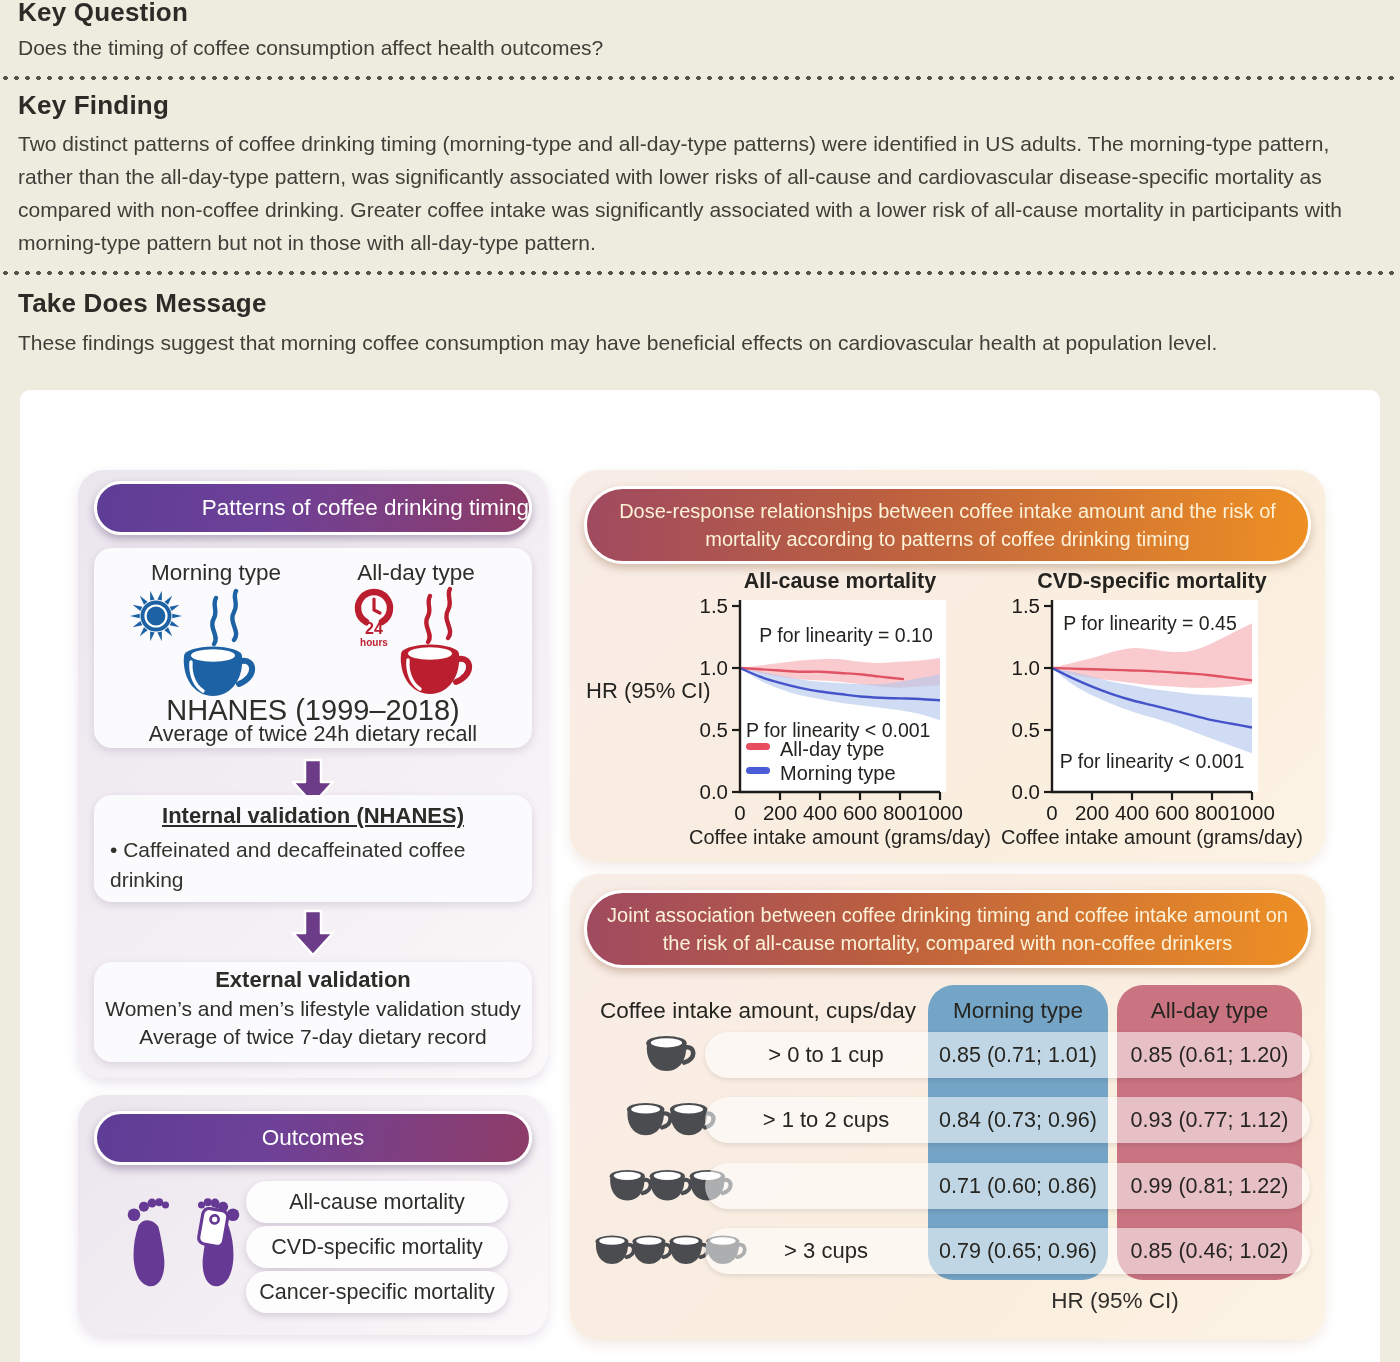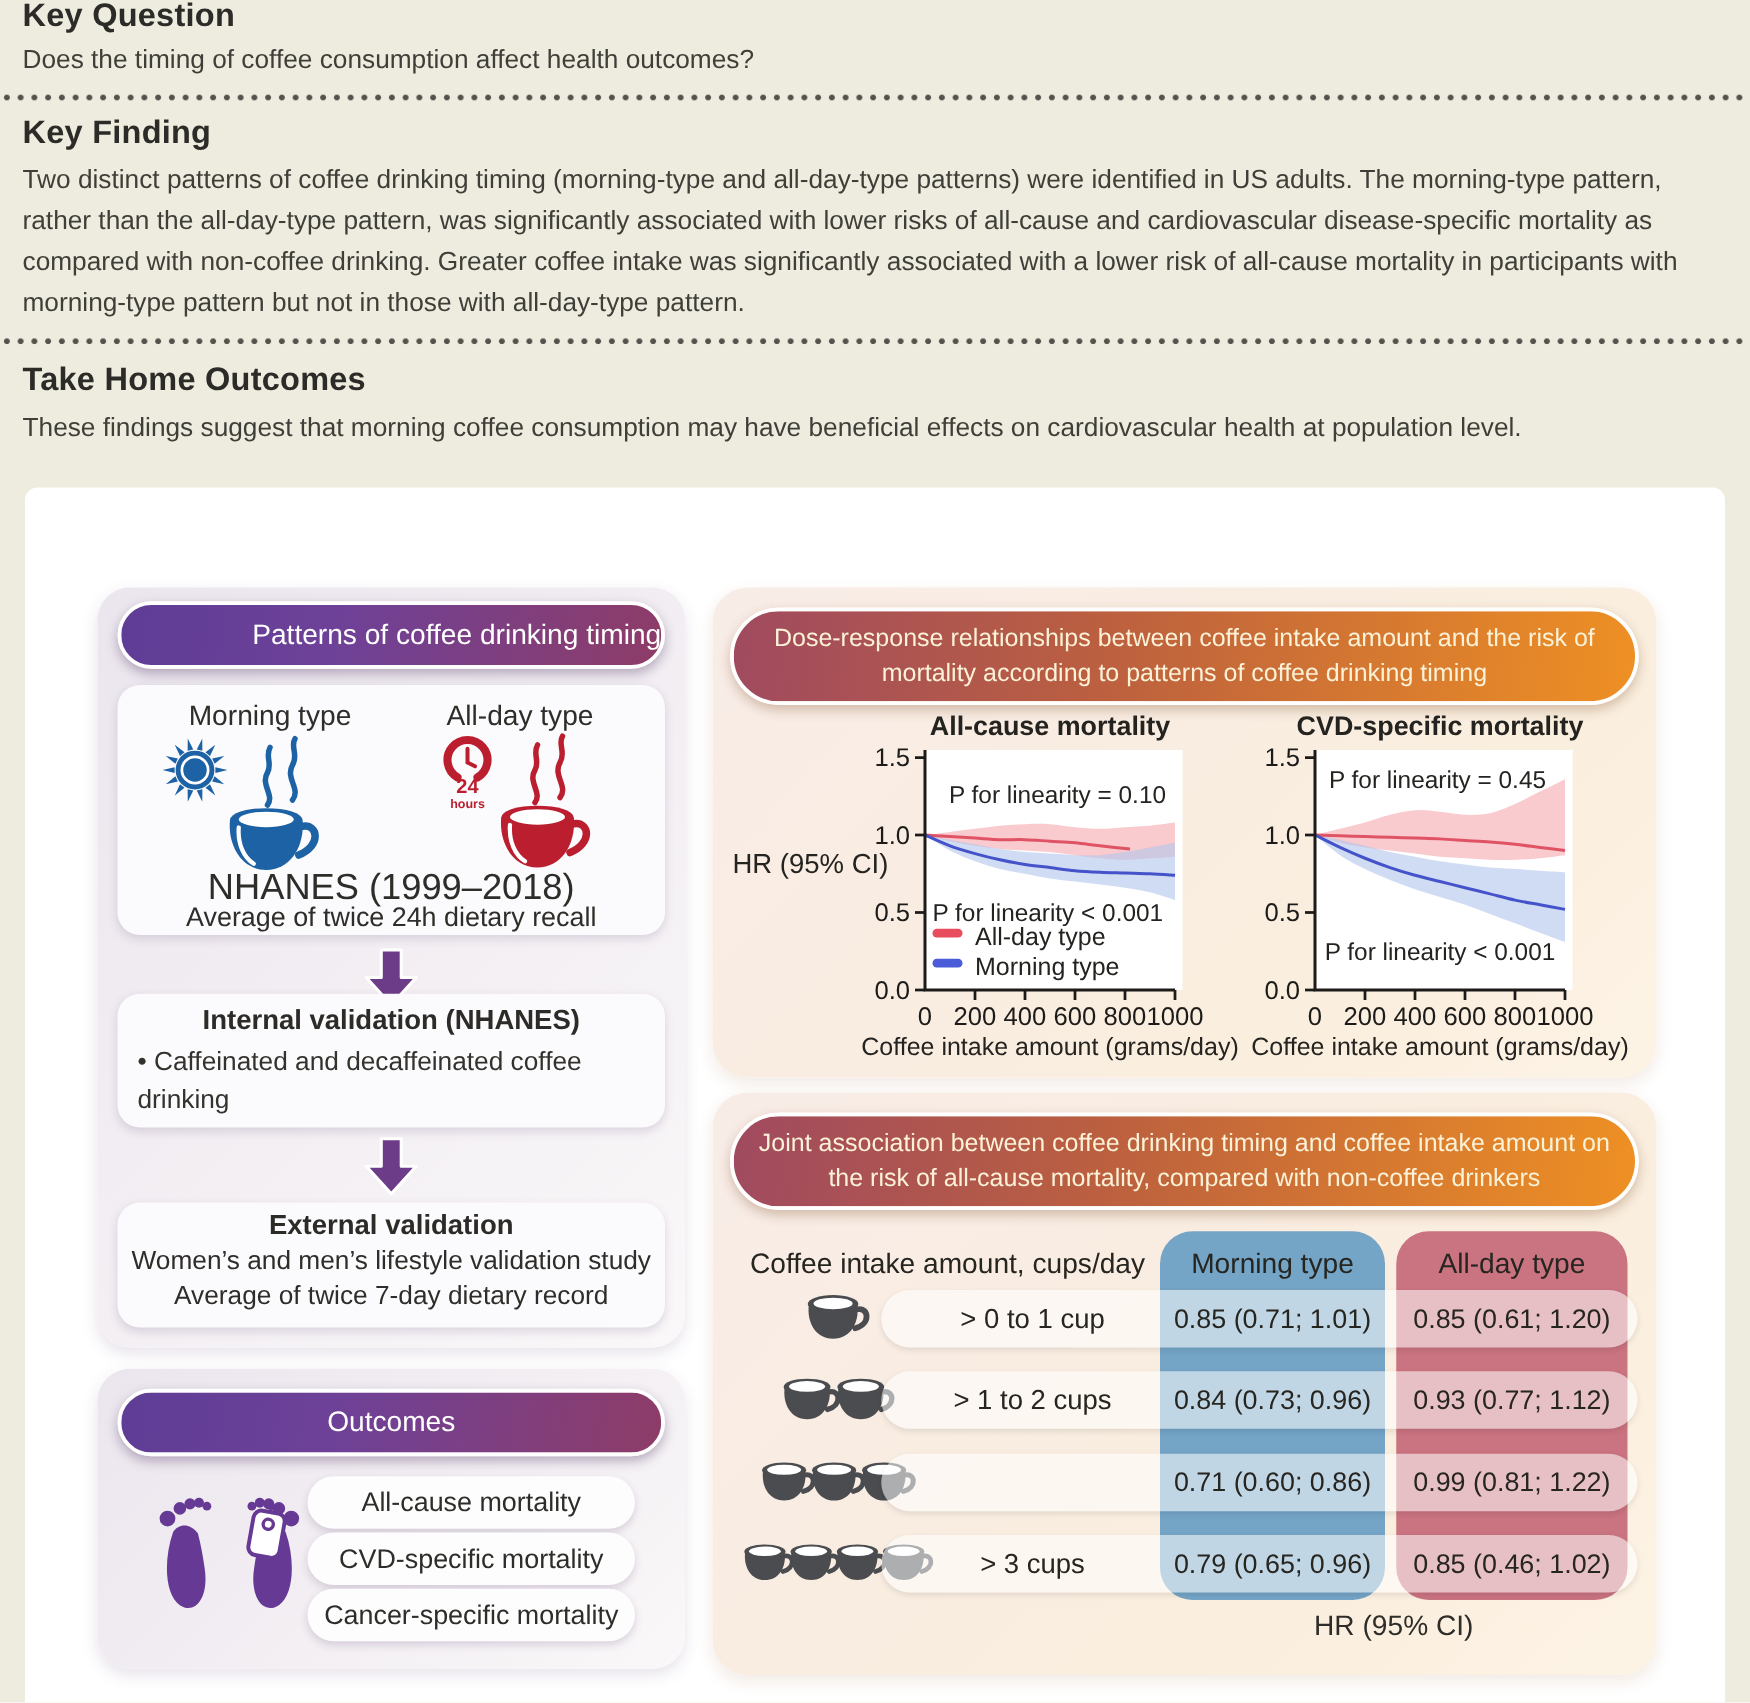--- a/index.html
+++ b/index.html
@@ -56,21 +56,21 @@
 <body>
 
 <div id="page">
 
   <div class="tophead" style="top:-3px;">Key Question</div>
   <div class="toptext" style="top:31px;">Does the timing of coffee consumption affect health outcomes?</div>
   <div class="dotline" style="top:75px;"></div>
   <div class="tophead" style="top:90px;">Key Finding</div>
   <div class="toptext" style="top:127px;">Two distinct patterns of coffee drinking timing (morning-type and all-day-type patterns) were identified in US adults. The morning-type pattern, rather than the all-day-type pattern, was significantly associated with lower risks of all-cause and cardiovascular disease-specific mortality as compared with non-coffee drinking. Greater coffee intake was significantly associated with a lower risk of all-cause mortality in participants with morning-type pattern but not in those with all-day-type pattern.</div>
   <div class="dotline" style="top:270px;"></div>
-  <div class="tophead" style="top:288px;">Take Home Outcomes</div>
+  <div class="tophead" style="top:288px;">Take Does Message</div>
   <div class="toptext" style="top:326px;">These findings suggest that morning coffee consumption may have beneficial effects on cardiovascular health at population level.</div>
 
   <div id="content-panel"></div>
 
   <div class="lcard" style="left:78px;top:470px;width:470px;height:608px;">
     <div class="pill-purple" style="top:11px;justify-content:flex-end;">
       <span>Patterns of coffee drinking timing</span>
     </div>
 
     <div class="innercard" style="left:16px;top:78px;right:16px;height:200px;">
@@ -120,21 +120,21 @@
 
       <div class="centerline" style="top:146px;font-size:29px;">NHANES (1999–2018)</div>
       <div class="centerline" style="top:174px;font-size:21.5px;">Average of twice 24h dietary recall</div>
     </div>
 
     <svg class="abs" style="left:212px;top:287px;" width="46" height="50" viewBox="0 0 46 50">
       <path d="M15,3 L31,3 L31,25 L43,25 L23,47 L3,25 L15,25 Z" fill="#6c3c88" stroke="#fff" stroke-width="2.5" stroke-linejoin="round"></path>
     </svg>
 
     <div class="innercard" style="left:16px;top:325px;right:16px;height:107px;">
-      <div class="centerline valtitle" style="top:8px;">Internal validation (NHANES)</div>
+      <div class="centerline valtitle" style="top:8px;text-decoration:underline;">Internal validation (NHANES)</div>
       <div class="bullets" style="top:40px;">
         <div>Caffeinated and decaffeinated coffee drinking</div>
       </div>
     </div>
 
     <svg class="abs" style="left:212px;top:438px;" width="46" height="50" viewBox="0 0 46 50">
       <path d="M15,3 L31,3 L31,25 L43,25 L23,47 L3,25 L15,25 Z" fill="#6c3c88" stroke="#fff" stroke-width="2.5" stroke-linejoin="round"></path>
     </svg>
 
     <div class="innercard" style="left:16px;top:492px;right:16px;height:100px;">

